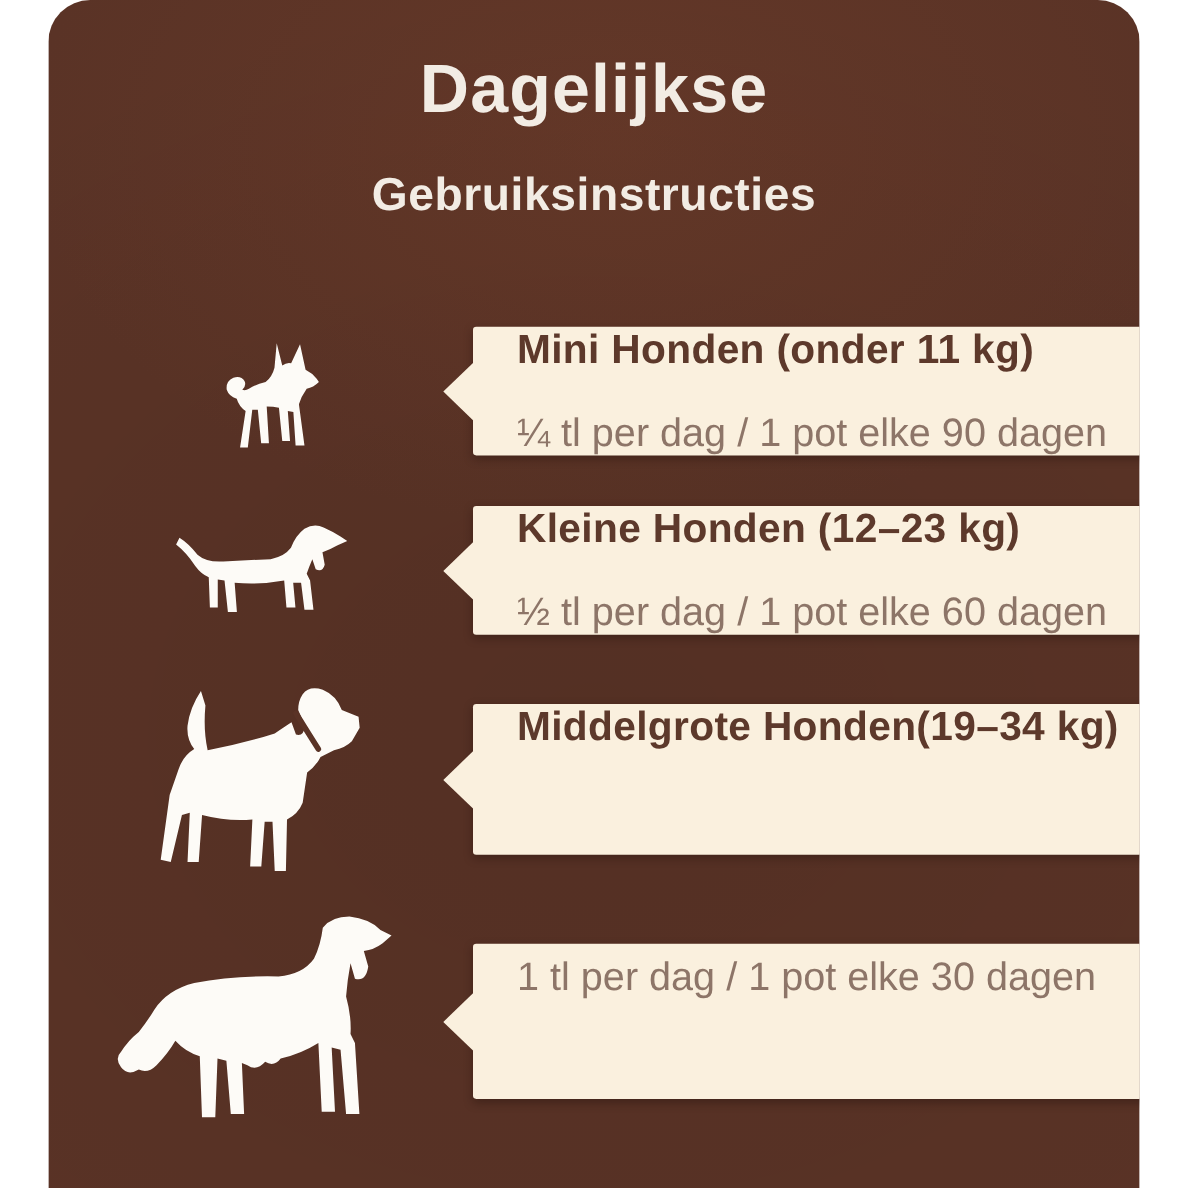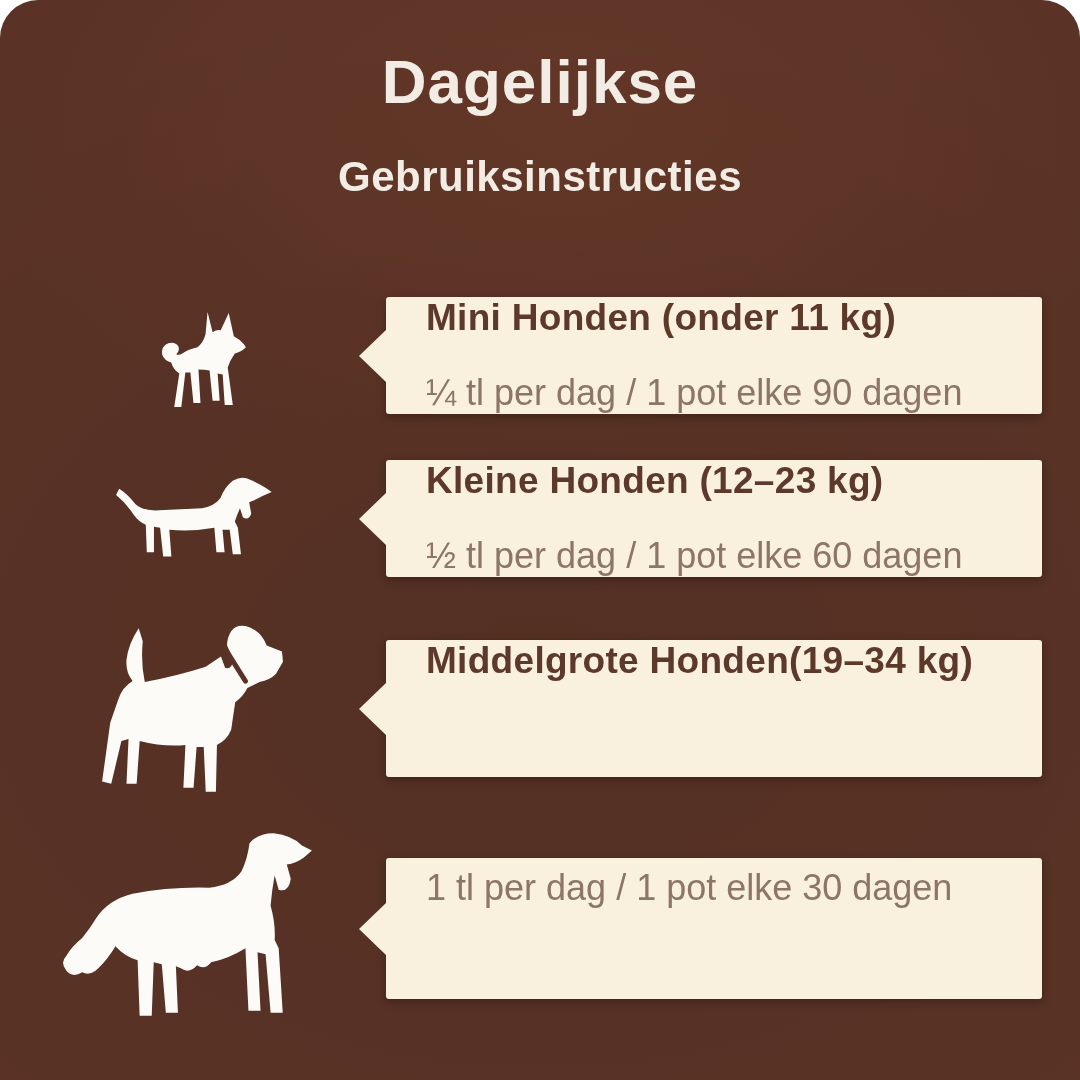--- a/index.html
+++ b/index.html
@@ -9,21 +9,21 @@
     --subtext: #8d7568;
     --title: #f2ece4;
     --dog: #fdfbf7;
   }
   * { box-sizing: border-box; }
   html, body { margin: 0; padding: 0; background: #ffffff; }
   body { font-family: "Liberation Sans", sans-serif; }
 
   .canvas {
     position: relative;
-    width: 1080px;
+    width: 992px;
     height: 1080px;
     margin: 0 auto;
     border-radius: 38px 38px 0 0;
     overflow: hidden;
     background:
       radial-gradient(90% 55% at 52% 12%, rgba(135,72,46,0.22), rgba(135,72,46,0) 60%),
       radial-gradient(130% 95% at 50% 62%, rgba(0,0,0,0.07), rgba(0,0,0,0) 70%),
       var(--background);
   }
 

